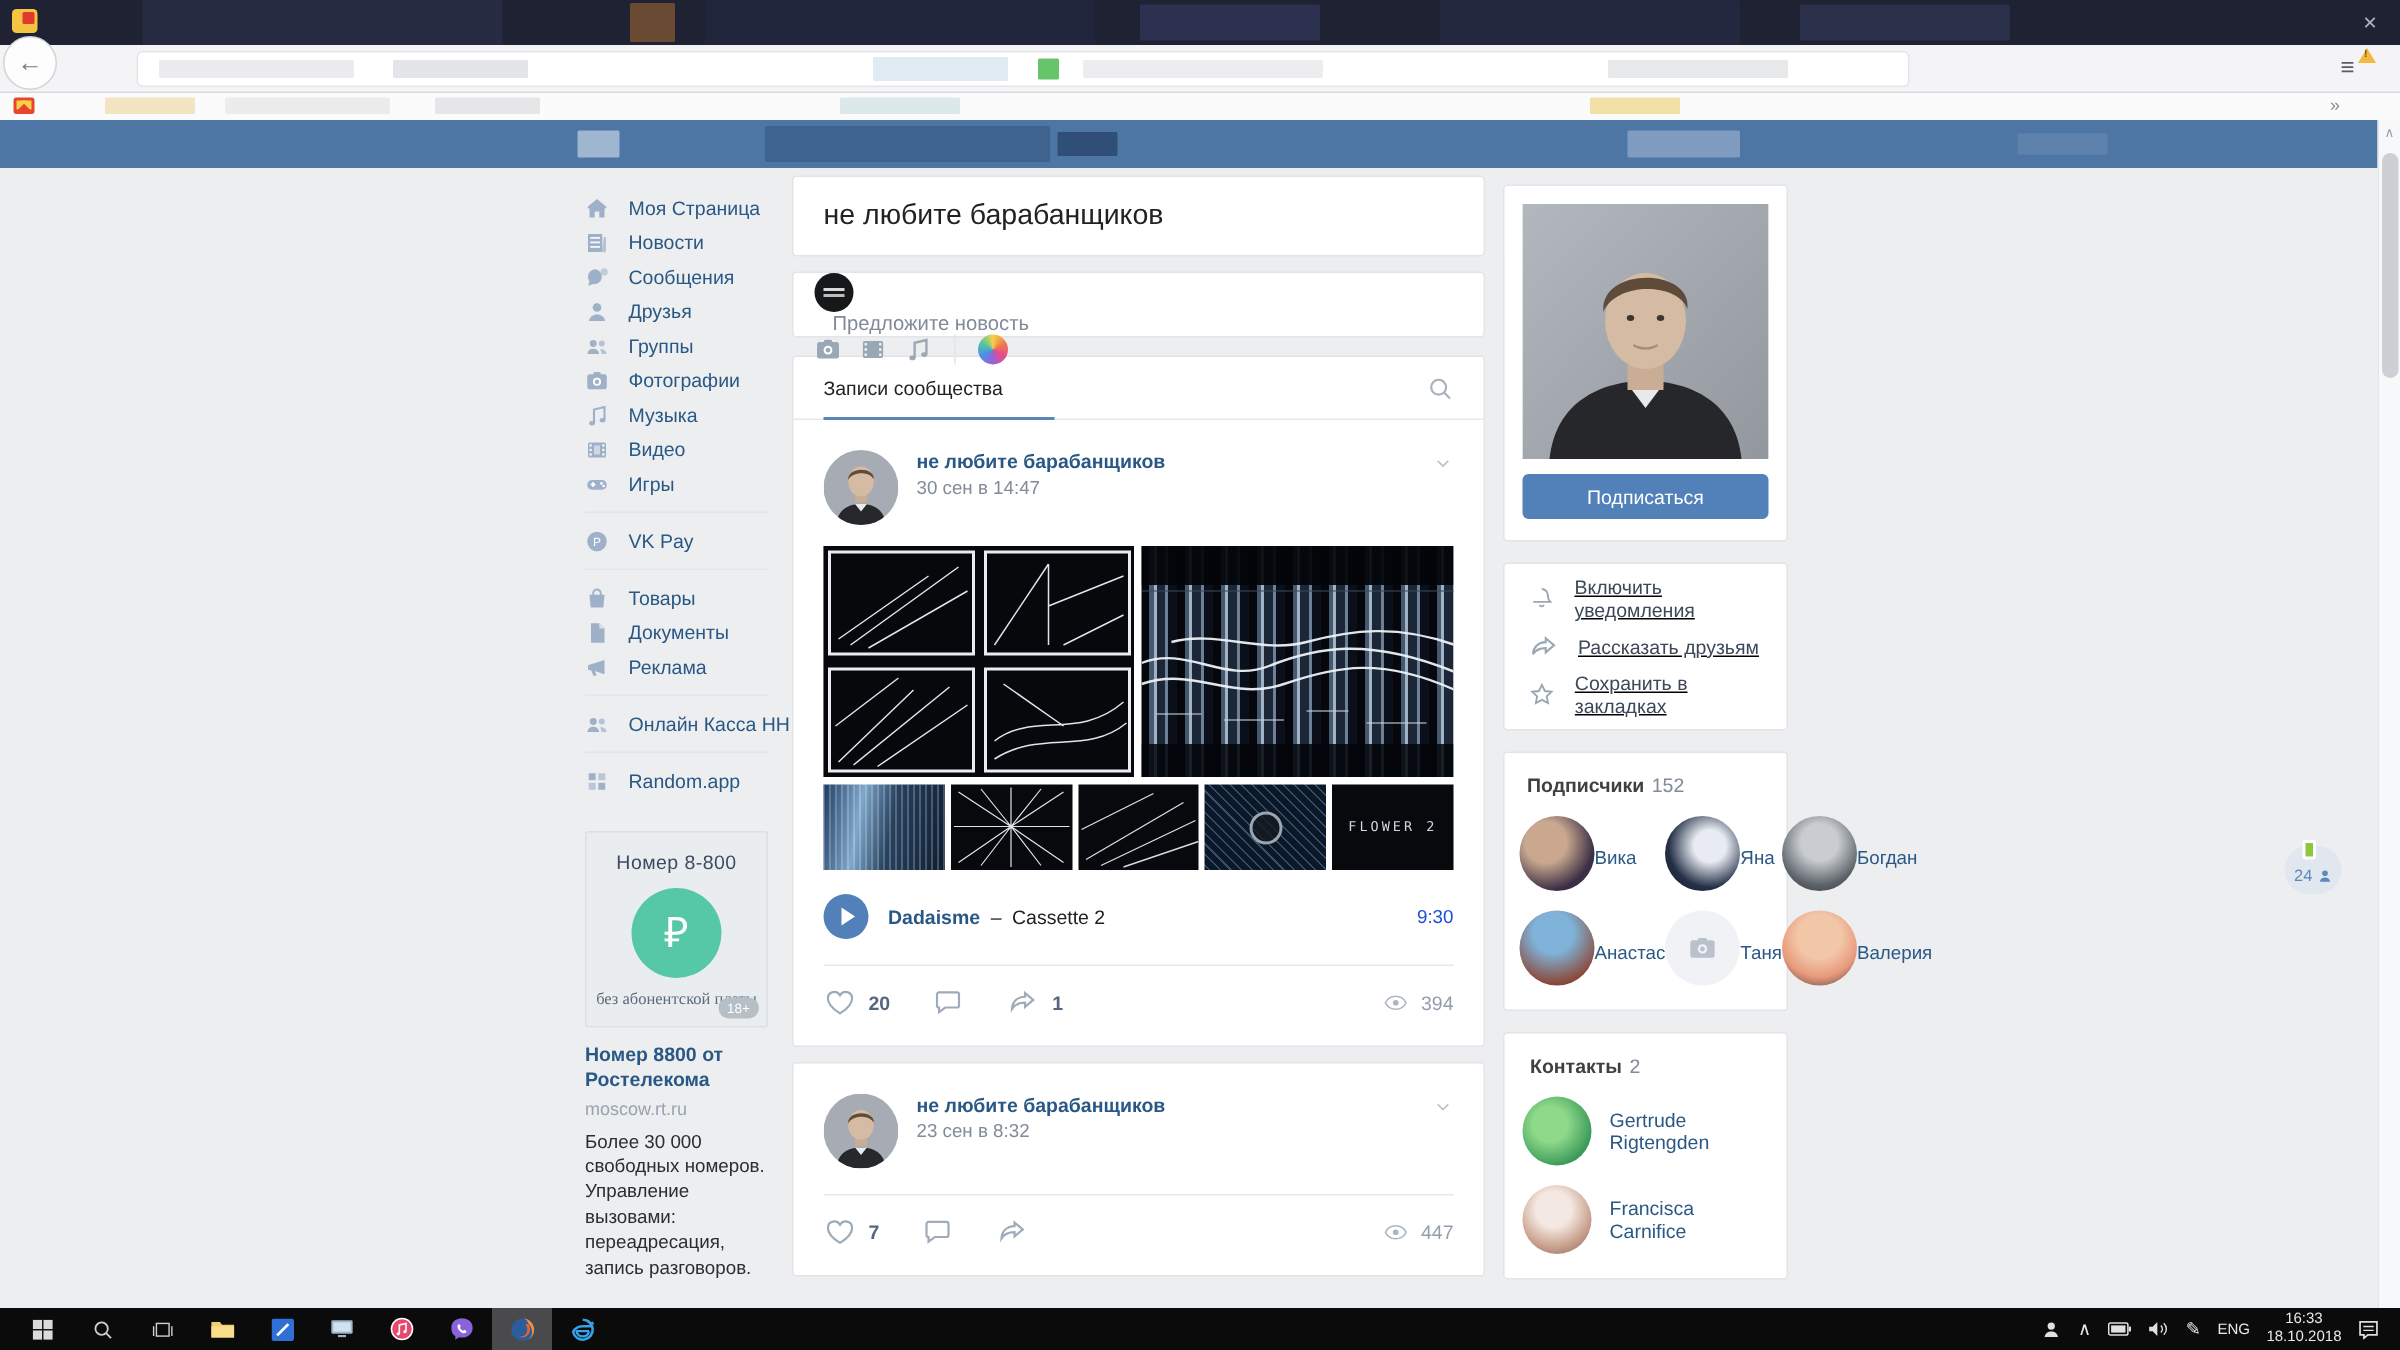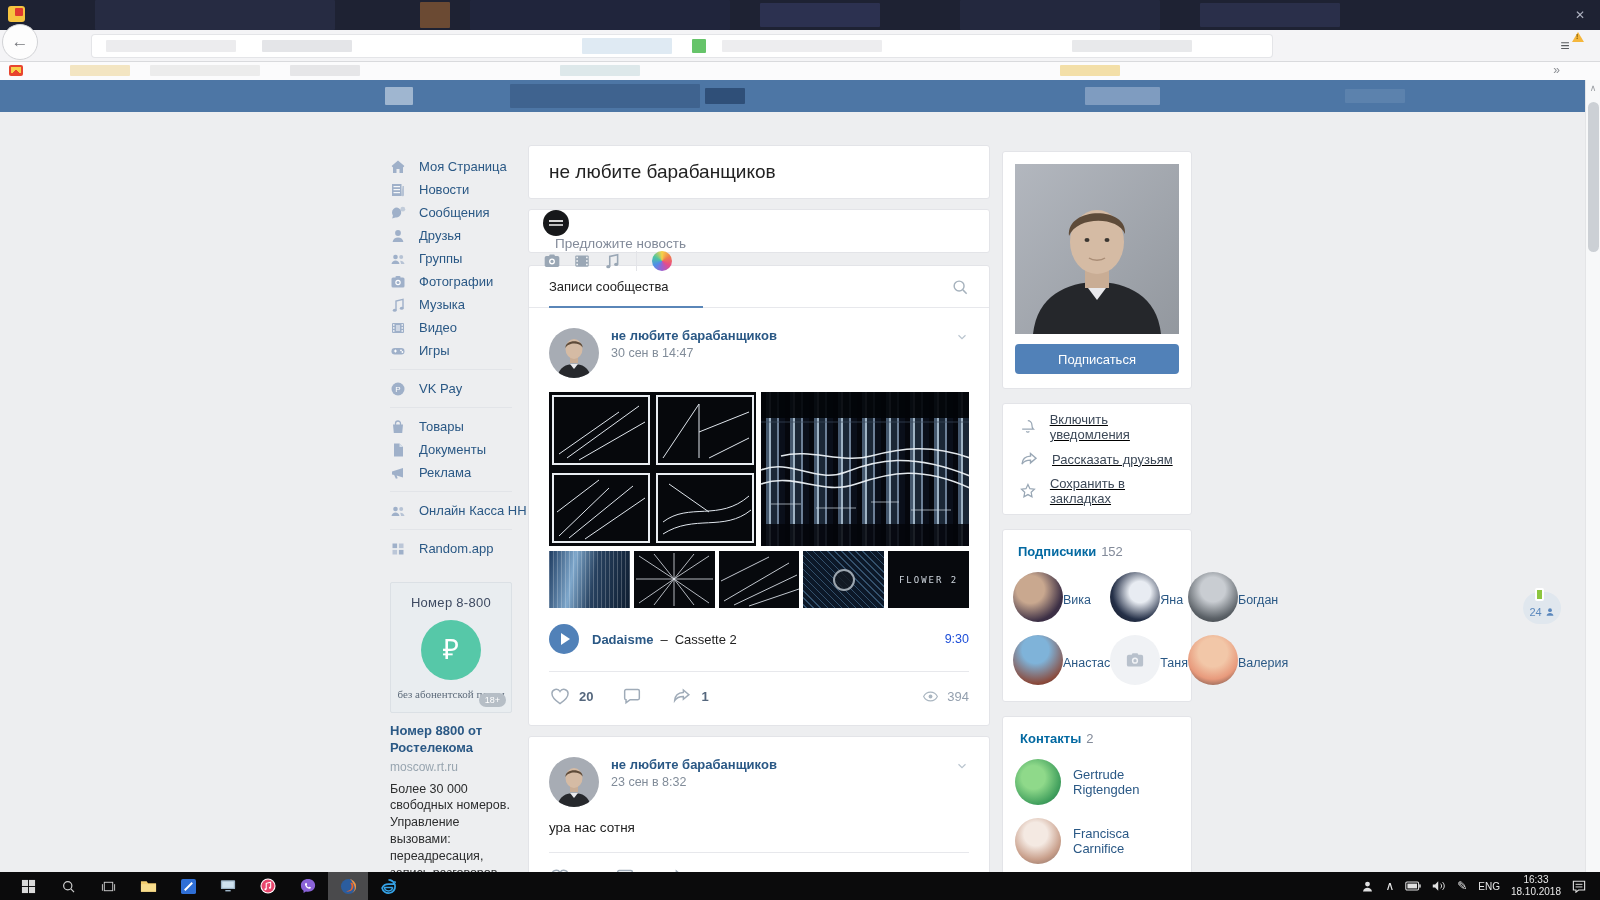--- a/index.html
+++ b/index.html
@@ -26,21 +26,21 @@
   .bm-overflow{position:absolute;right:40px;top:1px;color:#8a8d92;font-size:12px;}
 
   .vkband{position:absolute;top:80px;left:0;right:0;height:32px;background:#4d76a5;}
 
   
   .scrollbar{position:absolute;top:80px;right:0;bottom:28px;width:15px;background:#f7f8f9;border-left:1px solid #e4e5e7;}
   .scroll-up{display:block;width:100%;text-align:center;color:#9a9ea3;font-size:9px;padding-top:3px;}
   .scroll-thumb{position:absolute;top:22px;left:2px;width:11px;height:150px;background:#ccd0d5;border-radius:6px;}
 
   
-  .content{position:absolute;top:112px;left:0;right:15px;bottom:28px;background:#edeef0;overflow:hidden;margin-top:28px;}
+  .content{position:absolute;top:112px;left:0;right:15px;bottom:28px;background:#edeef0;overflow:hidden;}
   .card{background:#fff;border:1px solid #e3e4e8;border-radius:3px;}
 
   
   .sidebar{position:absolute;left:390px;top:15px;width:122px;}
   .nav-item{display:flex;align-items:center;gap:13px;height:23px;cursor:pointer;}
   .nav-item .lbl{font-size:13px;color:#2a5885;white-space:nowrap;}
   .nav-div{border-top:1px solid #e2e4e8;margin:7px 0 7px 0;}
   .i16{width:16px;height:16px;flex:0 0 16px;}
 
   
@@ -116,21 +116,21 @@
   .rightcol{position:absolute;left:1002px;top:11px;width:190px;}
   .profile-card{padding:12px;}
   .pphoto{width:164px;height:170px;display:block;margin:0 auto;}
   .subscribe{display:block;width:164px;height:30px;margin:10px auto 2px;background:#5181b8;border:none;border-radius:4px;color:#fff;font-size:13px;font-family:"Liberation Sans",sans-serif;cursor:pointer;}
   .actions-card{margin-top:14px;padding:7px 0;text-decoration:underline;}
   .act-row{display:flex;align-items:center;gap:13px;height:32px;padding:0 16px;cursor:pointer;}
   .act-row .lbl{font-size:13px;color:#3c4857;}
   .act-row .aic{color:#99a7b5;}
   .subs-card{margin-top:14px;padding:14px 10px 16px;}
   .card-hd{padding:0 5px;font-size:13px;}
-  .card-hd b{color:#0369a1;font-weight:bold;}
+  .card-hd b{color:#404040;font-weight:bold;}
   .card-hd .cnt{color:#828a99;margin-left:5px;}
   .subs-grid{display:grid;grid-template-columns:repeat(3,1fr);row-gap:13px;margin-top:13px;}
   .sub{display:flex;align-items:center;cursor:pointer;}
   .sava{width:50px;height:50px;border-radius:50%;overflow:hidden;}
   .sub .nm{margin-top:6px;font-size:12.5px;color:#2a5885;}
   .ph-ava{background:#f0f2f5;display:flex;align-items:center;justify-content:center;color:#b8c1cc;}
   .contacts-card{margin-top:14px;padding:14px 12px 16px;}
   .ct-row{display:flex;align-items:center;gap:12px;margin-top:13px;cursor:pointer;}
   .cava{width:46px;height:46px;border-radius:50%;flex:0 0 46px;}
   .ct-row .nm{font-size:13px;color:#2a5885;}
@@ -543,21 +543,20 @@
                 </svg>
             </span>
             <div class="phead">
               <div class="pname">не любите барабанщиков</div>
               <div class="pdate">23 сен в 8:32</div>
             </div>
             <svg class="pchev" width="14" height="14" viewBox="0 0 24 24">
                 <path d="m6 9 6 6 6-6" fill="none" stroke="#b9c4ce" stroke-width="2"></path>
               </svg>
           </div>
-          <div class="ptext">ура нас сотня</div>
           <div class="post-actions">
             <span class="act-btn">
               <svg width="22" height="22" viewBox="0 0 24 24">
                   <path d="M12 20.3C7.4 17.4 3.2 13.6 3.2 9.4a4.7 4.7 0 0 1 8.8-2.3 4.7 4.7 0 0 1 8.8 2.3c0 4.2-4.2 8-8.8 10.9z" fill="none" stroke="#9fabb8" stroke-width="1.6"></path>
                 </svg>
               <span class="act-cnt">7</span>
             </span>
             <span class="act-btn">
               <svg width="22" height="22" viewBox="0 0 24 24">
                   <path d="M5.5 5h13A1.5 1.5 0 0 1 20 6.5v8a1.5 1.5 0 0 1-1.5 1.5H10l-4.5 3.3V16h-.1A1.5 1.5 0 0 1 4 14.5v-8A1.5 1.5 0 0 1 5.5 5z" fill="none" stroke="#9fabb8" stroke-width="1.6"></path>

